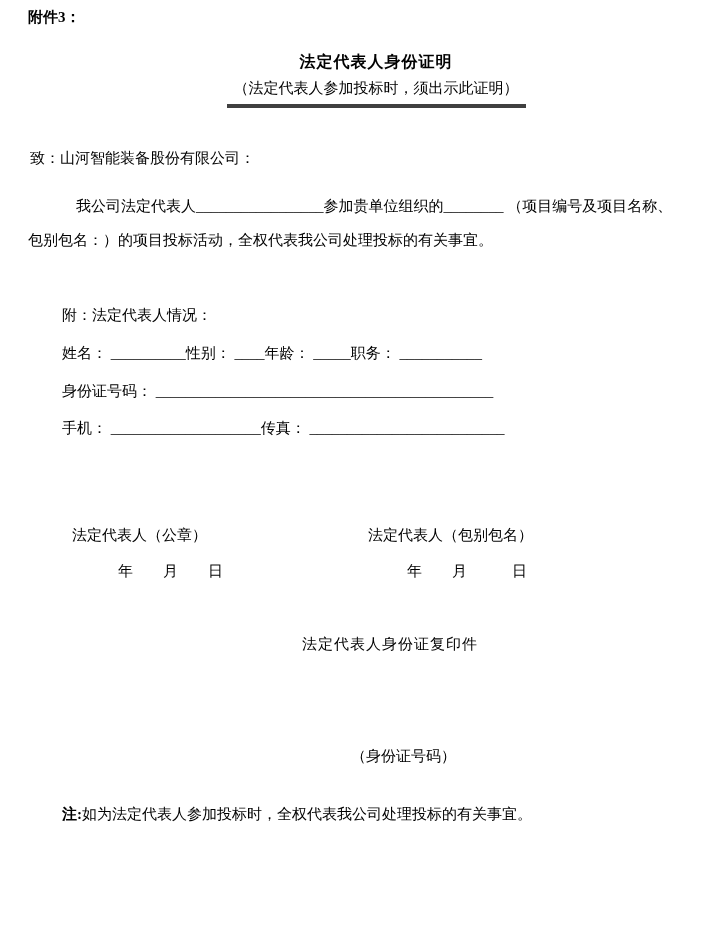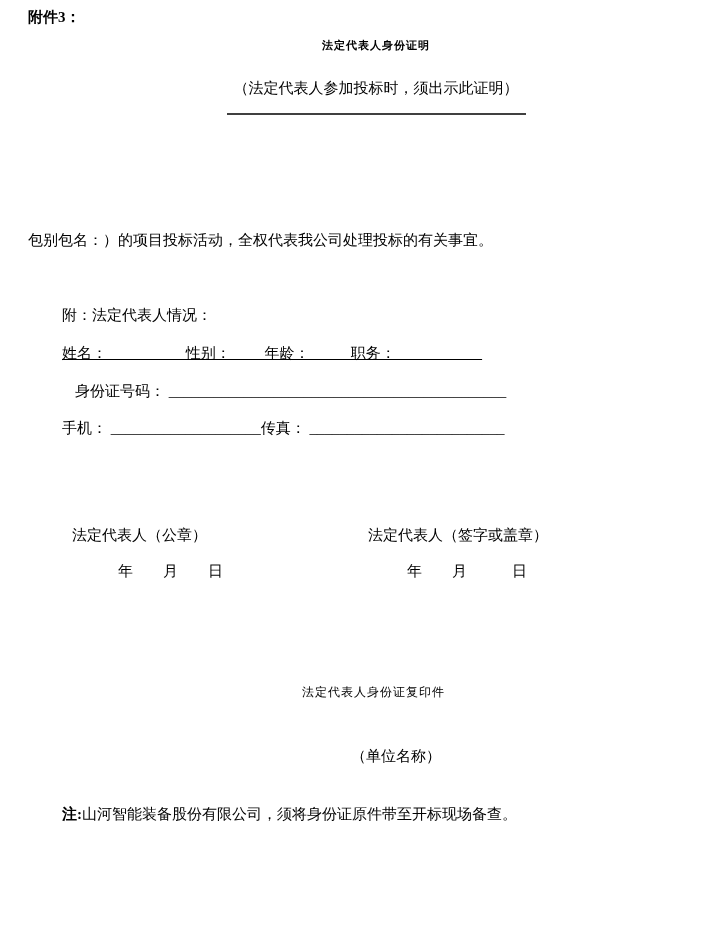--- a/index.html
+++ b/index.html
@@ -10,55 +10,57 @@
     background: #ffffff;
     color: #000000;
     font-family: "Liberation Serif", "DejaVu Serif", serif;
     font-size: 15px;
     line-height: 19px;
     overflow: hidden;
   }
   .line { position: absolute; white-space: pre; }
   .bold { font-weight: bold; }
   .center { left: 40px; width: 672px; text-align: center; }
-  .u-span { border-bottom: 2px solid #404040; padding: 0 7px 17px 7px; }
-  .title { font-size: 11px; letter-spacing: 1px; }
-  .copy-title { font-size: 12px; letter-spacing: 1px; margin-top: 48px; }
+  .u-span { border-bottom: 4px solid #404040; padding: 0 7px 8px 7px; }
+  .title { font-size: 16px; letter-spacing: 1px; margin-top: 16px; }
+  .copy-title { font-size: 15px; letter-spacing: 1px; }
   .note-prefix { font-weight: bold; }
 </style>
 </head>
 <body>
 
 <div class="page">
 
   <div class="line bold" style="left:28px; top:8px;">附件3：</div>
 
   <div class="line center bold title" style="top:36px;">法定代表人身份证明</div>
 
   <div class="line center" style="top:79px;"><span class="u-span">（法定代表人参加投标时，须出示此证明）</span></div>
 
+  <div class="line" style="left:30px; top:149px;">致：山河智能装备股份有限公司：</div>
 
+  <div class="line" style="left:76px; top:197px;">我公司法定代表人_________________参加贵单位组织的________ （项目编号及项目名称、</div>
 
   <div class="line" style="left:62px; top:306px;">附：法定代表人情况：</div>
 
   <div class="line" style="left:28px; top:231px;">包别包名：）的项目投标活动，全权代表我公司处理投标的有关事宜。</div>
 
-  <div class="line" style="left:62px; top:344px;text-decoration:underline;">姓名： __________性别： ____年龄： _____职务： ___________</div>
+  <div class="line" style="left:62px; top:344px;">姓名： __________性别： ____年龄： _____职务： ___________</div>
 
-  <div class="line" style="left:75px; top:382px;">身份证号码： _____________________________________________</div>
+  <div class="line" style="left:62px; top:382px;">身份证号码： _____________________________________________</div>
 
   <div class="line" style="left:62px; top:419px;text-align:center;">手机： ____________________传真： __________________________</div>
 
   <div class="line" style="left:72px; top:526px;">法定代表人（公章）</div>
 
-  <div class="line" style="left:368px; top:526px;">法定代表人（签字或盖章）</div>
+  <div class="line" style="left:368px; top:526px;">法定代表人（包别包名）</div>
 
   <div class="line" style="left:118px; top:562px;">年　　月　　日</div>
 
   <div class="line" style="left:407px; top:562px;">年　　月　　　日</div>
 
   <div class="line copy-title" style="left:302px; top:635px;">法定代表人身份证复印件</div>
 
-  <div class="line" style="left:351px; top:747px;">（单位名称）</div>
+  <div class="line" style="left:351px; top:747px;">（身份证号码）</div>
 
-  <div class="line" style="left:62px; top:805px;"><span class="note-prefix">注:</span><span>山河智能装备股份有限公司，须将身份证原件带至开标现场备查。</span></div>
+  <div class="line" style="left:62px; top:805px;"><span class="note-prefix">注:</span><span>如为法定代表人参加投标时，全权代表我公司处理投标的有关事宜。</span></div>
 
 </div>
 
 </body></html>

